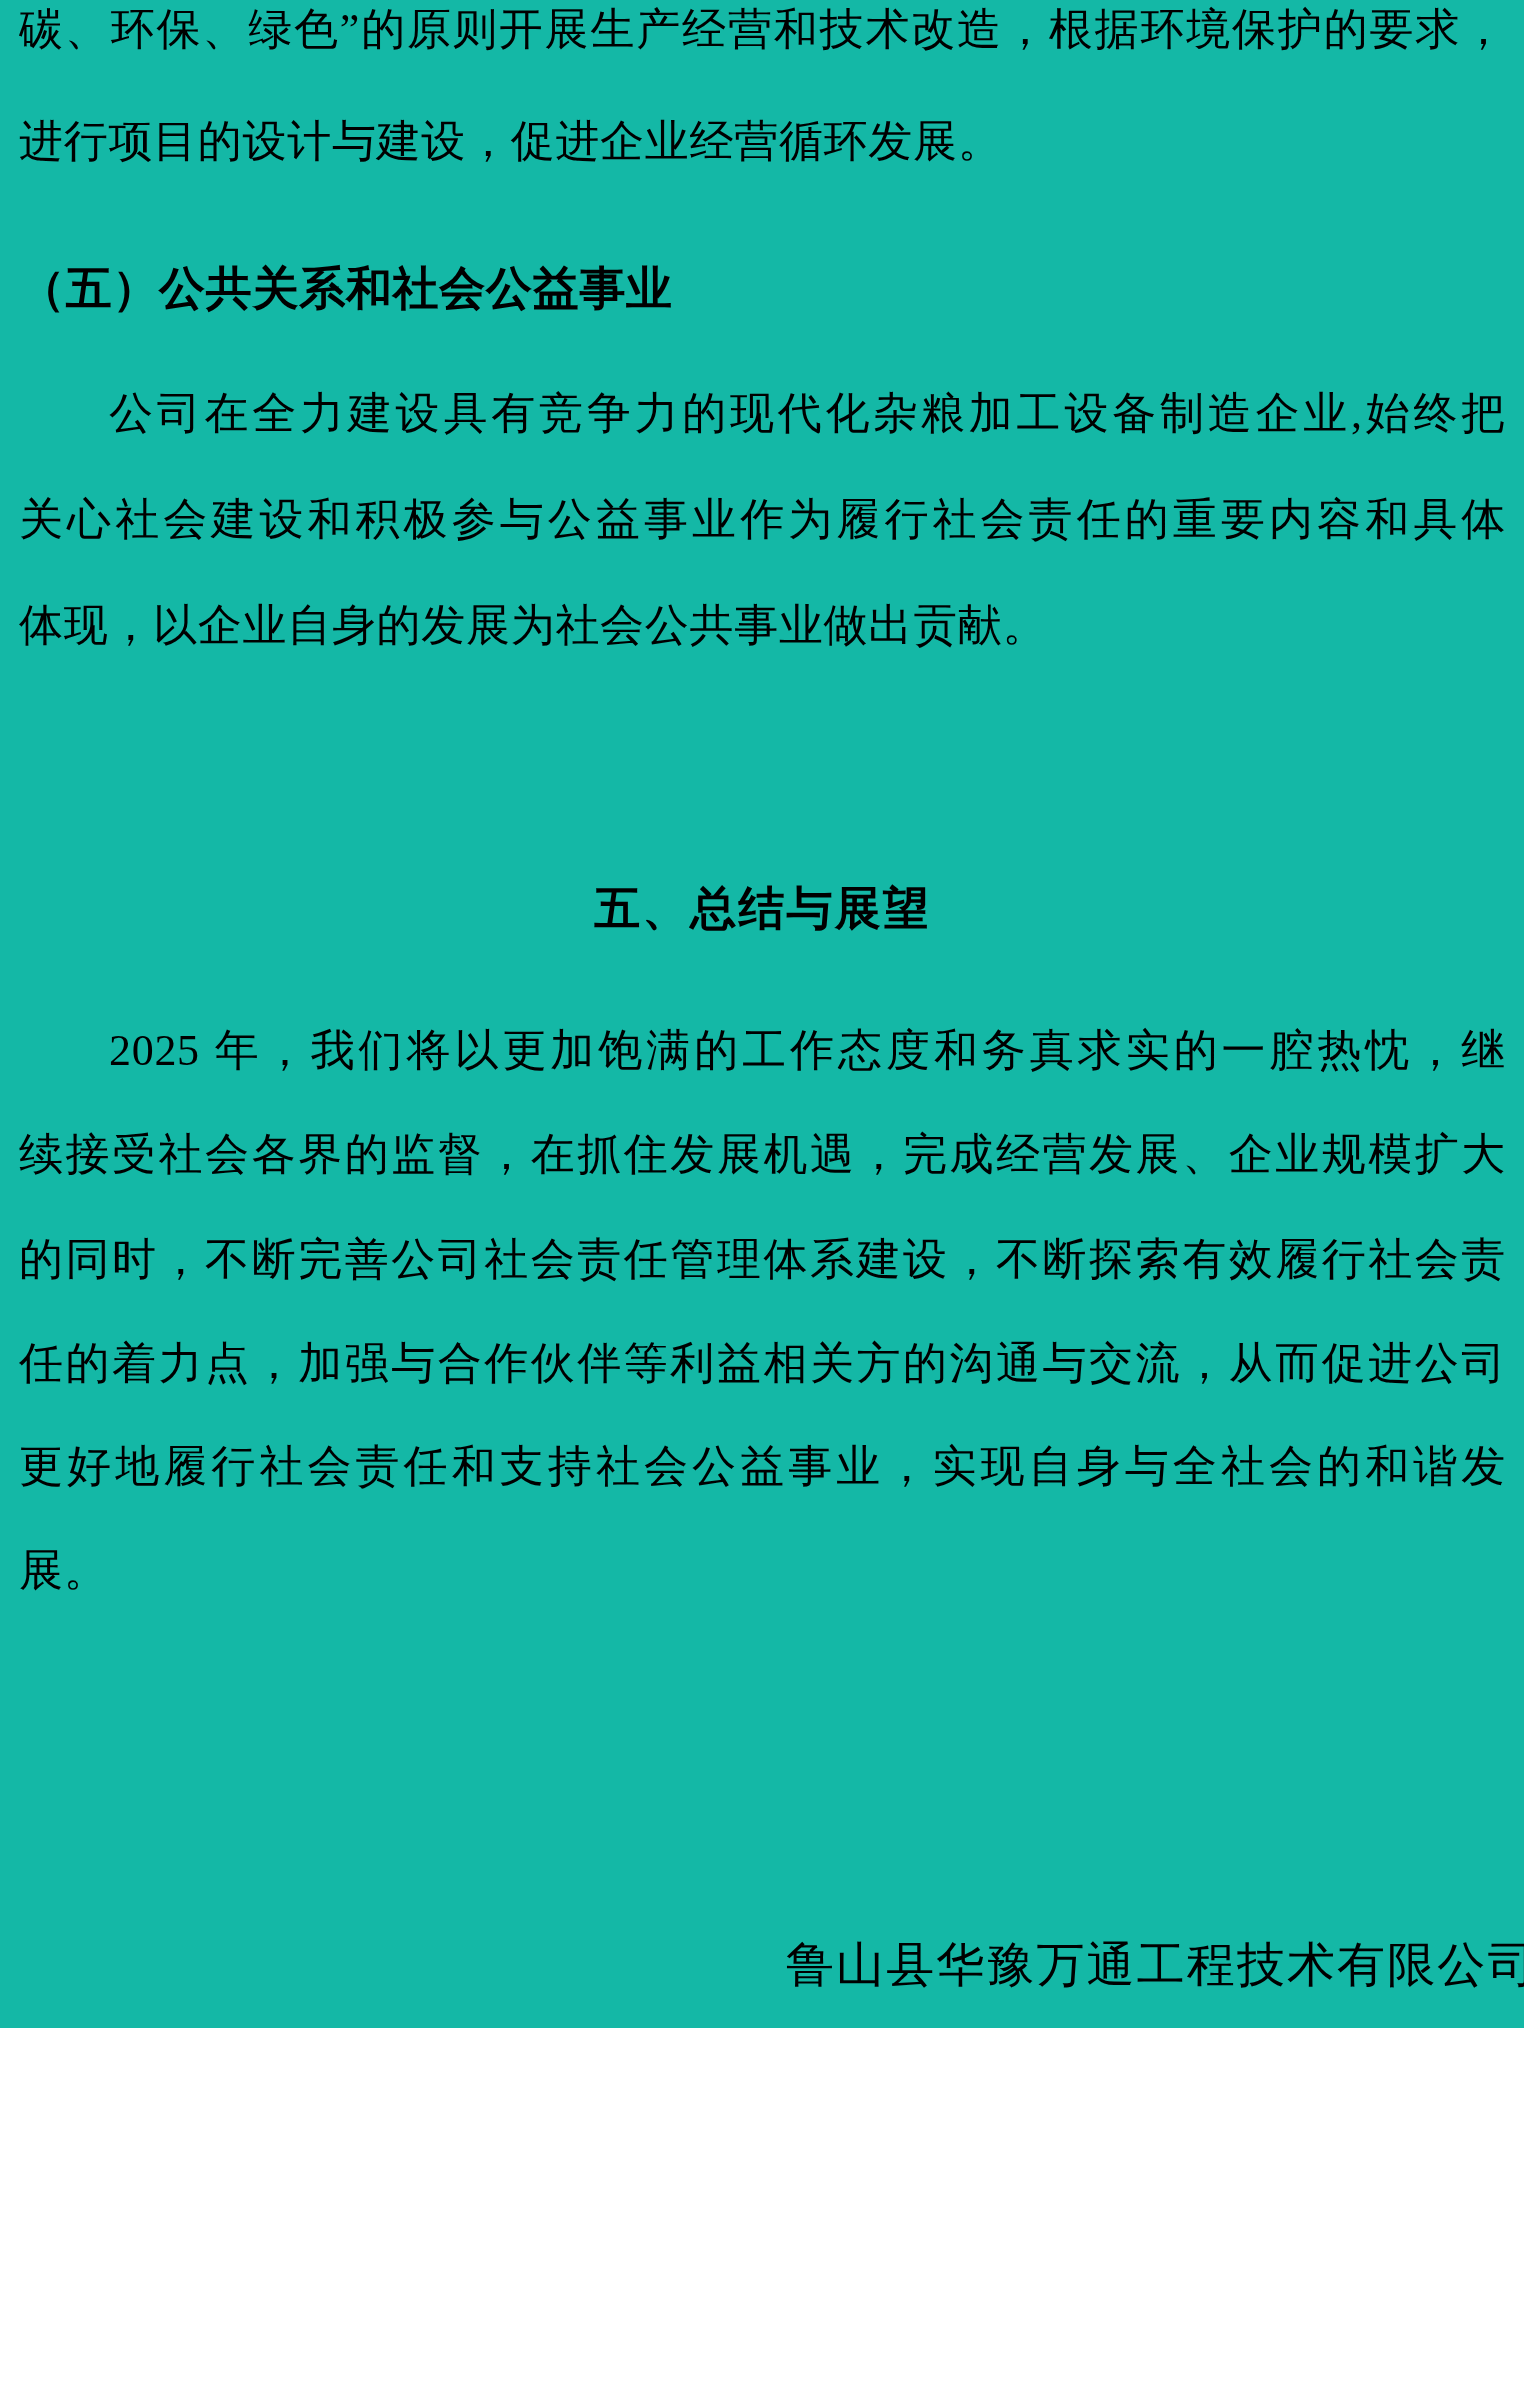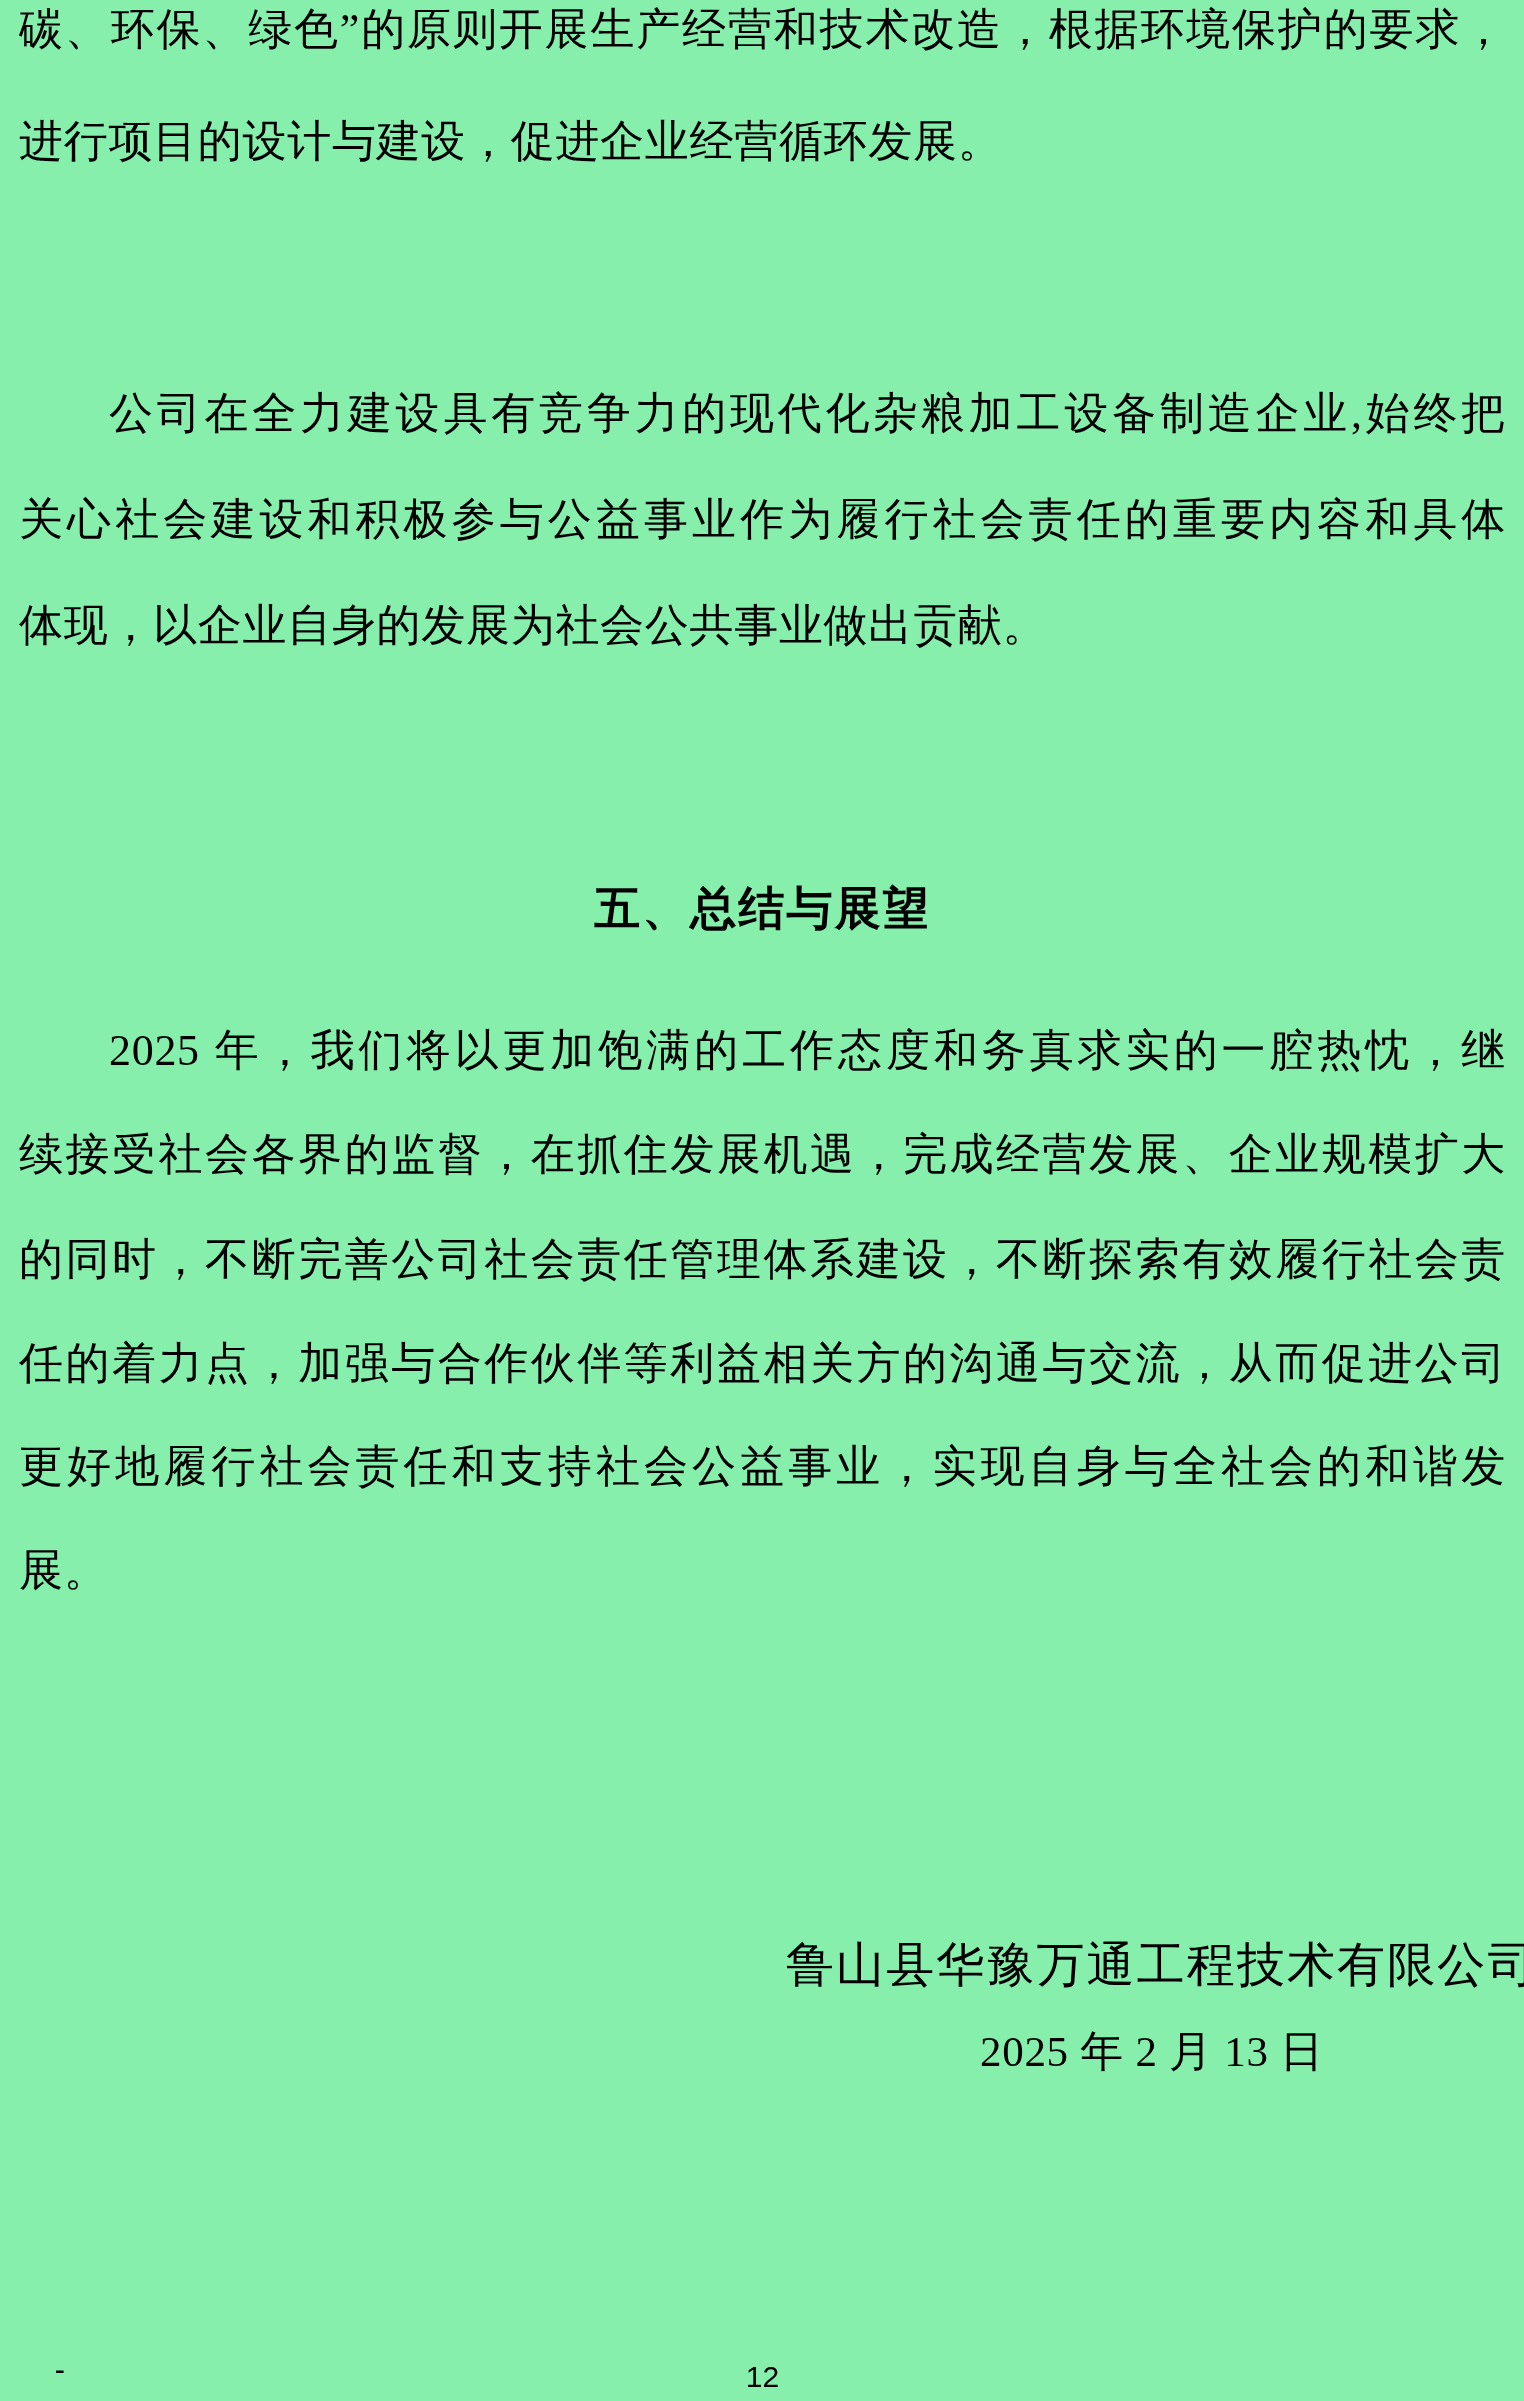--- a/index.html
+++ b/index.html
@@ -3,22 +3,22 @@
 <meta charset="utf-8">
 <style>
   html, body {
     margin: 0;
     padding: 0;
     background: #ffffff;
   }
   .page {
     position: relative;
     width: 1525px;
-    height: 2401px;
-    background: #86efac;
+    height: 2028px;
+    background: #14b8a6;
     color: #000000;
     font-family: "Liberation Serif", "DejaVu Serif", serif;
     overflow: hidden;
   }
   .line {
     position: absolute;
     left: 19px;
     right: 19px;
     font-size: 44px;
     line-height: 1.1;
@@ -86,20 +86,21 @@
   }
 </style>
 </head>
 <body>
 
 <div class="page">
 
   <div class="line fill" style="top:5.5px;">碳、环保、绿色”的原则开展生产经营和技术改造，根据环境保护的要求，</div>
   <div class="line" style="top:118px;">进行项目的设计与建设，促进企业经营循环发展。</div>
 
+  <div class="heading" style="top:264px;">（五）公共关系和社会公益事业</div>
 
   <div class="line fill indent2" style="top:390px;">公司在全力建设具有竞争力的现代化杂粮加工设备制造企业,始终把</div>
   <div class="line fill" style="top:496px;">关心社会建设和积极参与公益事业作为履行社会责任的重要内容和具体</div>
   <div class="line" style="top:602px;">体现，以企业自身的发展为社会公共事业做出贡献。</div>
 
   <div class="heading heading-center" style="top:884px;">五、总结与展望</div>
 
   <div class="line fill indent2" style="top:1027px;">2025 年，我们将以更加饱满的工作态度和务真求实的一腔热忱，继</div>
   <div class="line fill" style="top:1131px;">续接受社会各界的监督，在抓住发展机遇，完成经营发展、企业规模扩大</div>
   <div class="line fill" style="top:1340px;">任的着力点，加强与合作伙伴等利益相关方的沟通与交流，从而促进公司</div>

